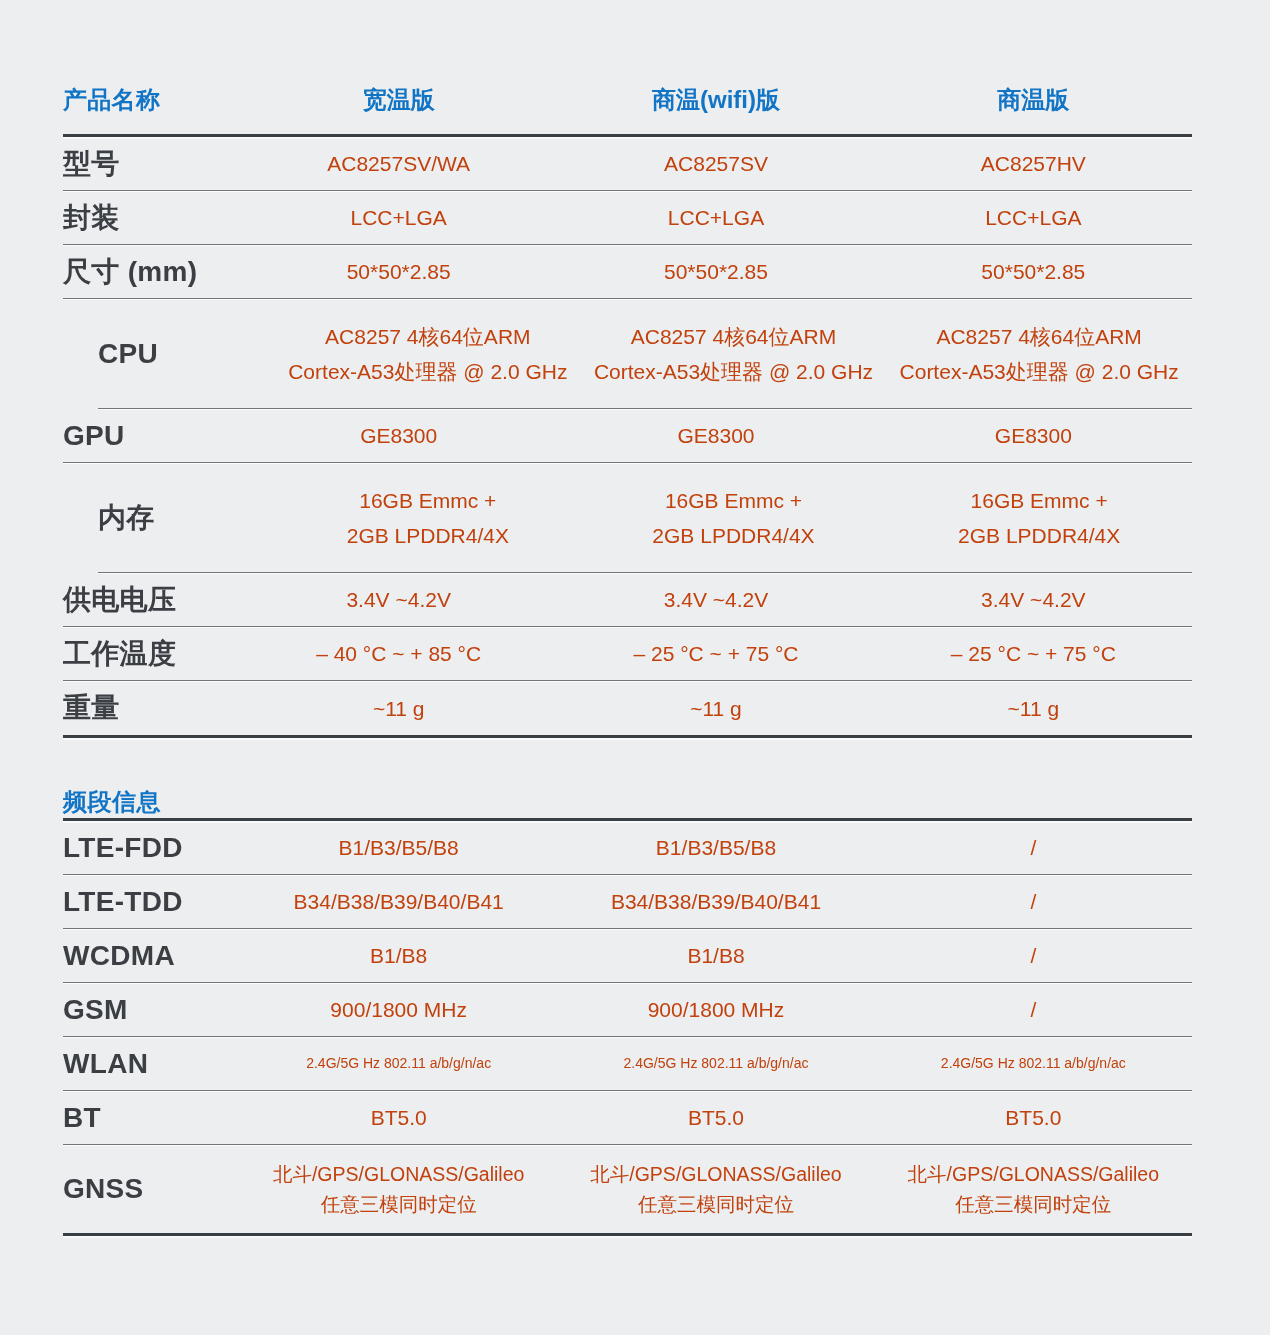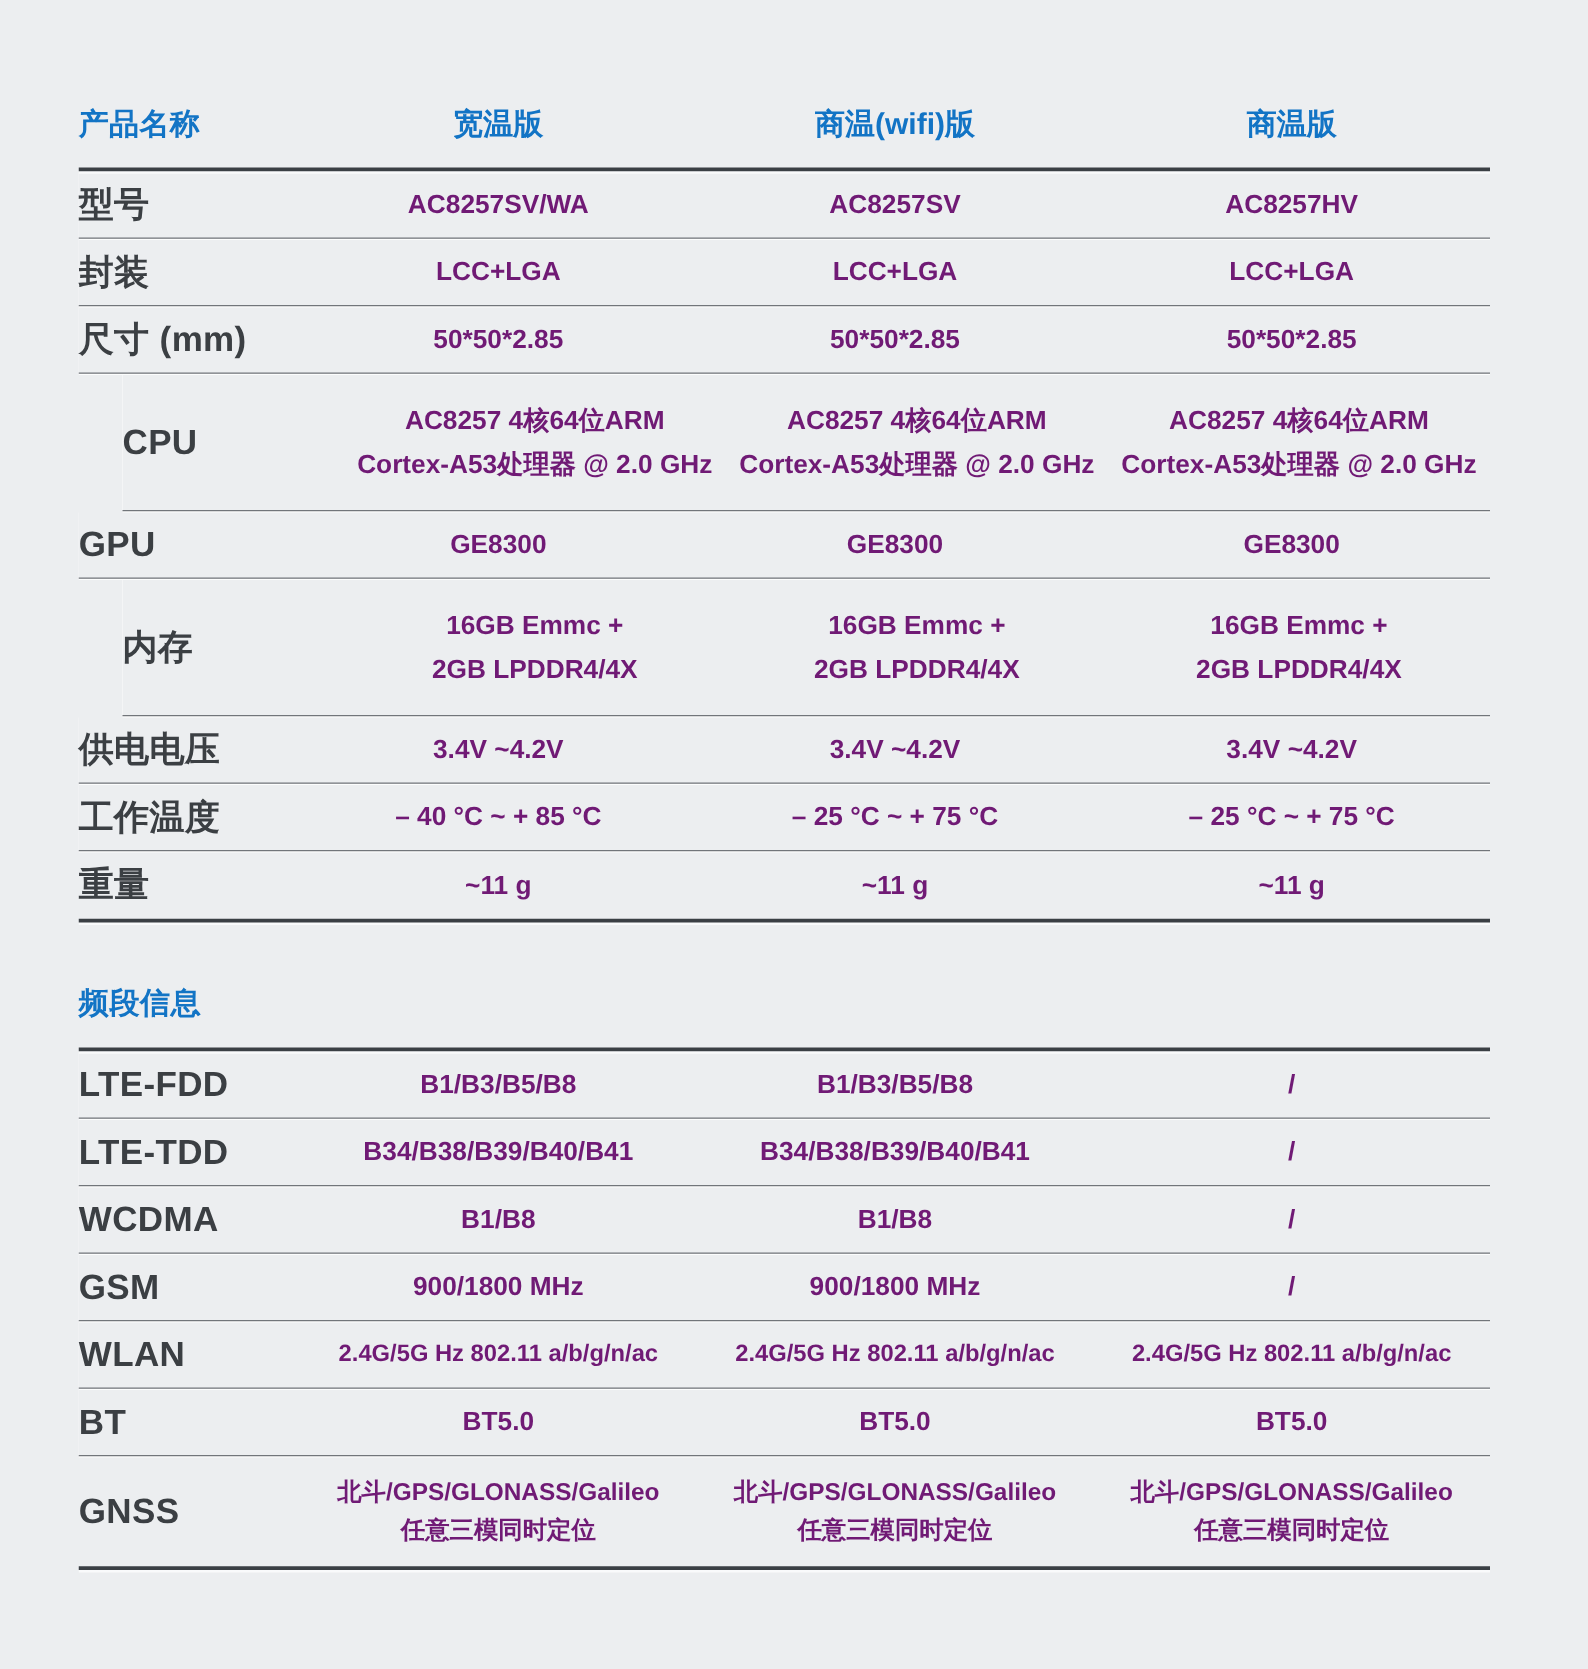--- a/index.html
+++ b/index.html
@@ -36,38 +36,36 @@
 
   .cell-label {
     font-size: 28px;
     font-weight: 600;
     letter-spacing: 0.3px;
     color: #3b3f43;
   }
   .cell-value {
     font-size: 21px;
     text-align: center;
-    color: #701a75;
+    color: #c2410c;
     white-space: pre-line;
     line-height: 35px;
-    font-weight: bold;
-  }
-  .sz-small .cell-value { font-size: 19px; }
+  }
+  .sz-small .cell-value { font-size: 14px; }
   .rg .cell-value { font-size: 19.5px; line-height: 30px; }
   .header-row .cell-label,
   .header-row .cell-value {
     font-size: 24px;
     font-weight: bold;
     color: #1274c5;
     line-height: 30px;
   }
 
   .section-title {
     margin-top: 48px;
-    padding-bottom: 20px;
     font-size: 24px;
     font-weight: bold;
     color: #1274c5;
     letter-spacing: 0.5px;
   }
 </style>
 </head>
 <body>
 
 <div class="sheet">

